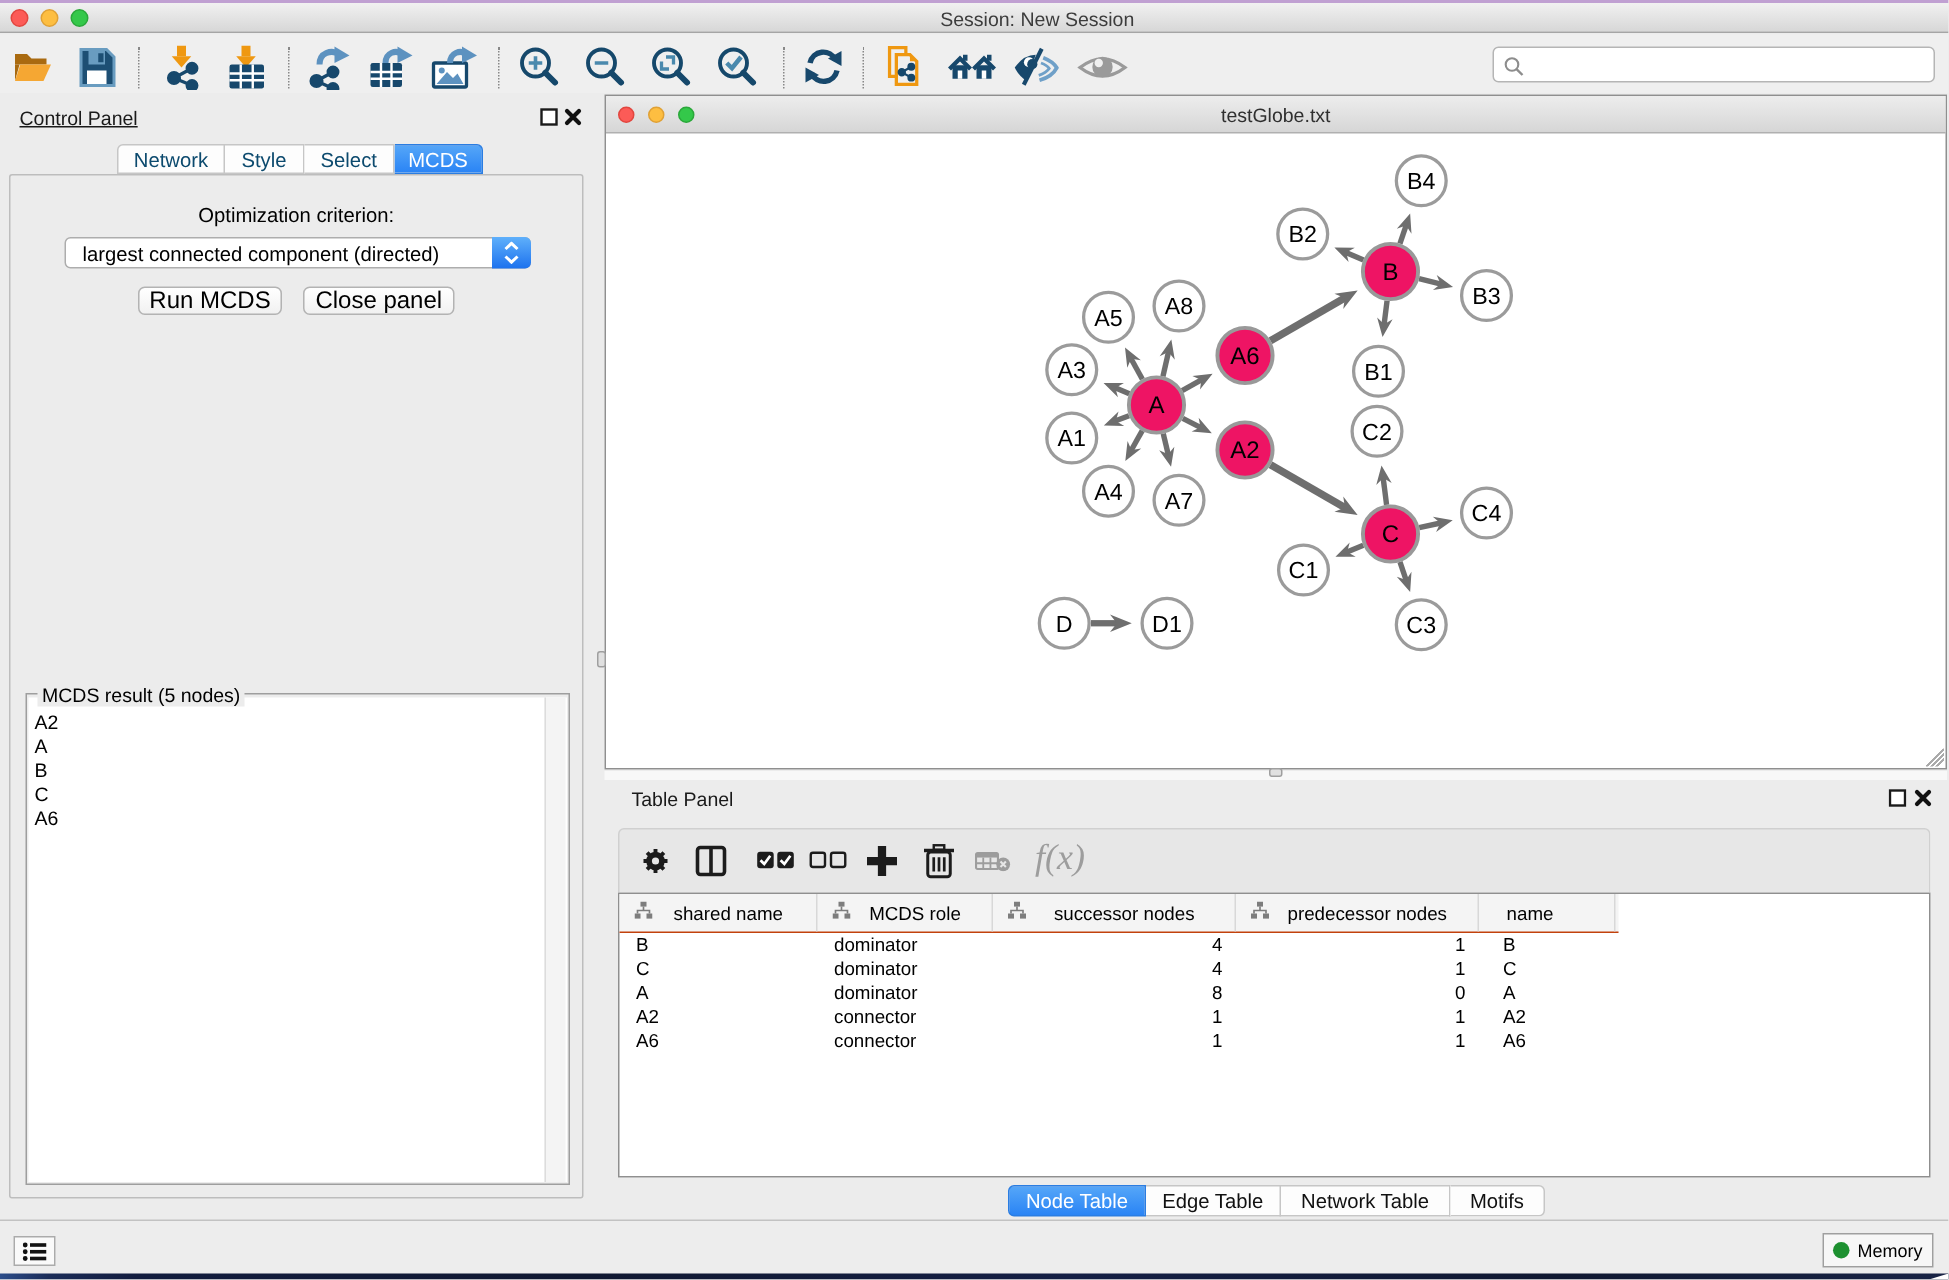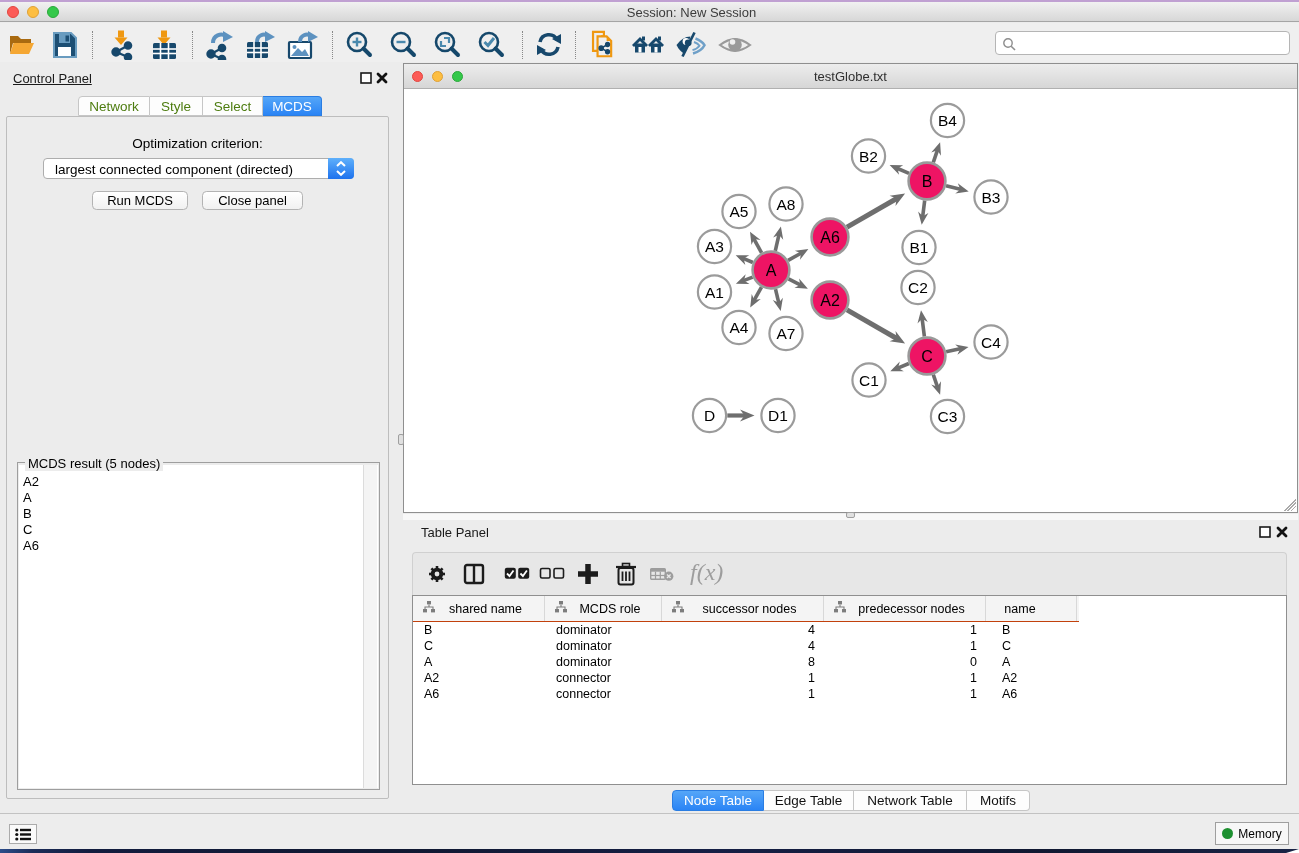--- a/index.html
+++ b/index.html
@@ -15,33 +15,33 @@
 #toolbar { left:0; top:23px; width:1299px; height:39px; background:#efefef; }
 #toolbar svg { position:absolute; top:7px; }
 .tsep { top:8px; width:0; height:28px; border-left:1px dotted #888888; position:absolute; }
 #search { left:995px; top:8px; width:295px; height:24px; background:#fff;
   border:1px solid #b5b5b5; border-radius:4px; position:absolute; }
 
 #cp-title { left:13px; top:71px; font-size:13px; color:#1a1a1a;text-decoration:underline; }
 #cp-box { left:6px; top:116px; width:383px; height:683px; background:#ececec;
   border:1px solid #bdbdbd; border-radius:2px; }
 .tabrow { top:96px; height:20px; display:flex; font-size:13.5px; }
-.tab { background:#fdfdfd; border:1px solid #c6c6c6; border-left:none; color:#4d7c0f;
+.tab { background:#fdfdfd; border:1px solid #c6c6c6; border-left:none; color:#0c4a6e;
   display:flex; align-items:center; justify-content:center; }
 .tab.first { border-left:1px solid #c6c6c6; border-radius:4px 0 0 0; }
 .tab.last  { border-radius:0 4px 0 0; }
 .tab.sel { background:linear-gradient(#55a6f8,#2a84f5); border-color:#2a7de2; color:#fff; }
 #optlabel { left:6px; top:136px; width:383px; text-align:center; font-size:13.5px; color:#000; }
 #dropdown { left:43px; top:158px; width:311px; height:21px; background:#fff;
   border:1px solid #adadad; border-radius:4px; font-size:13.5px; color:#000; line-height:19px; }
 #dropdown .txt { position:absolute; left:11px; top:1px; }
 #dropdown .spin { position:absolute; right:-1px; top:-1px; width:26px; height:21px;
   border-radius:0 4px 4px 0; background:linear-gradient(#5fb0fb,#1d72ee); }
 .btn { background:linear-gradient(#ffffff,#f1f1f1); border:1px solid #b3b3b3; border-radius:4.5px;
-  font-size:13px; color:#000; display:flex; align-items:center; justify-content:center; }
+  font-size:16px; color:#000; display:flex; align-items:center; justify-content:center; }
 #runbtn { left:92px; top:191px; width:96px; height:19px; }
 #closebtn { left:202px; top:191px; width:101px; height:19px; }
 #fieldset { left:17px; top:462px; width:363px; height:328px; border:1px solid #9e9e9e; }
 #fieldlegend { left:25px; top:456px; background:#ececec; font-size:13px; padding:0 3px; color:#000; }
 #mcdslist { left:19px; top:465px; width:359px; height:323px; background:#fff; font-size:13px; padding-top:9px; }
 #mcdslist div { padding-left:4px; height:16px; line-height:16px; }
 #mcdssb { left:363px; top:465px; width:14px; height:323px; background:#f4f4f4; border-left:1px solid #dcdcdc; }
 
 #netwin { left:403px; top:63px; width:895px; height:450px; background:#fff;
   border:1px solid #8f8f8f; }

